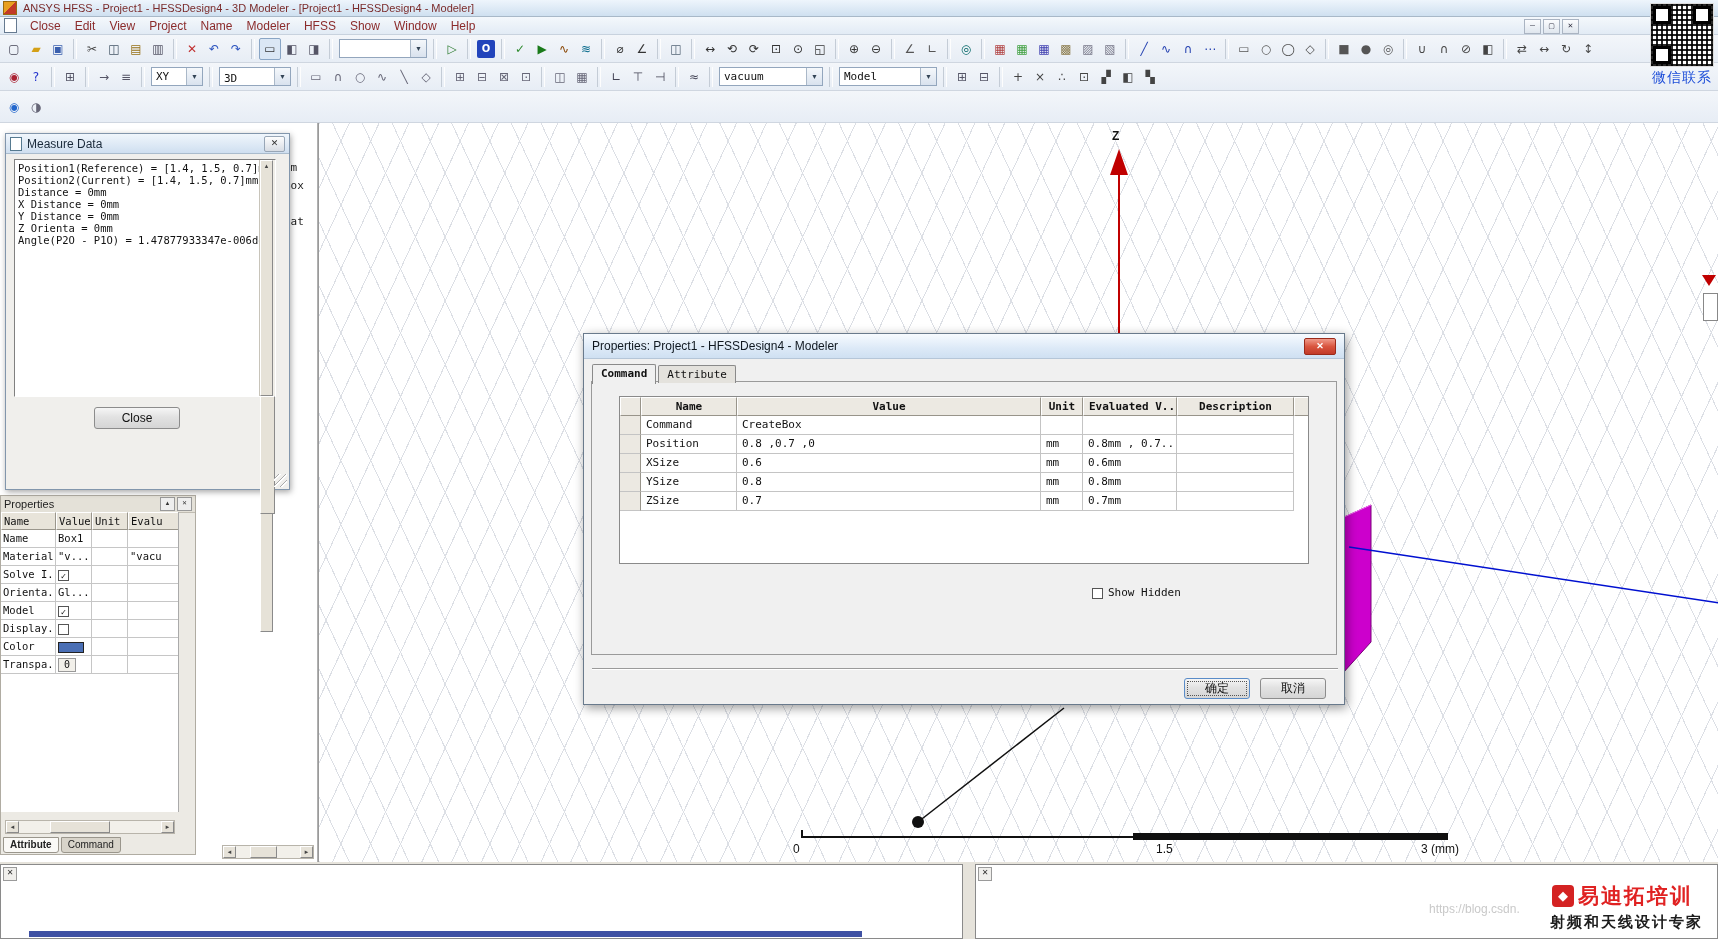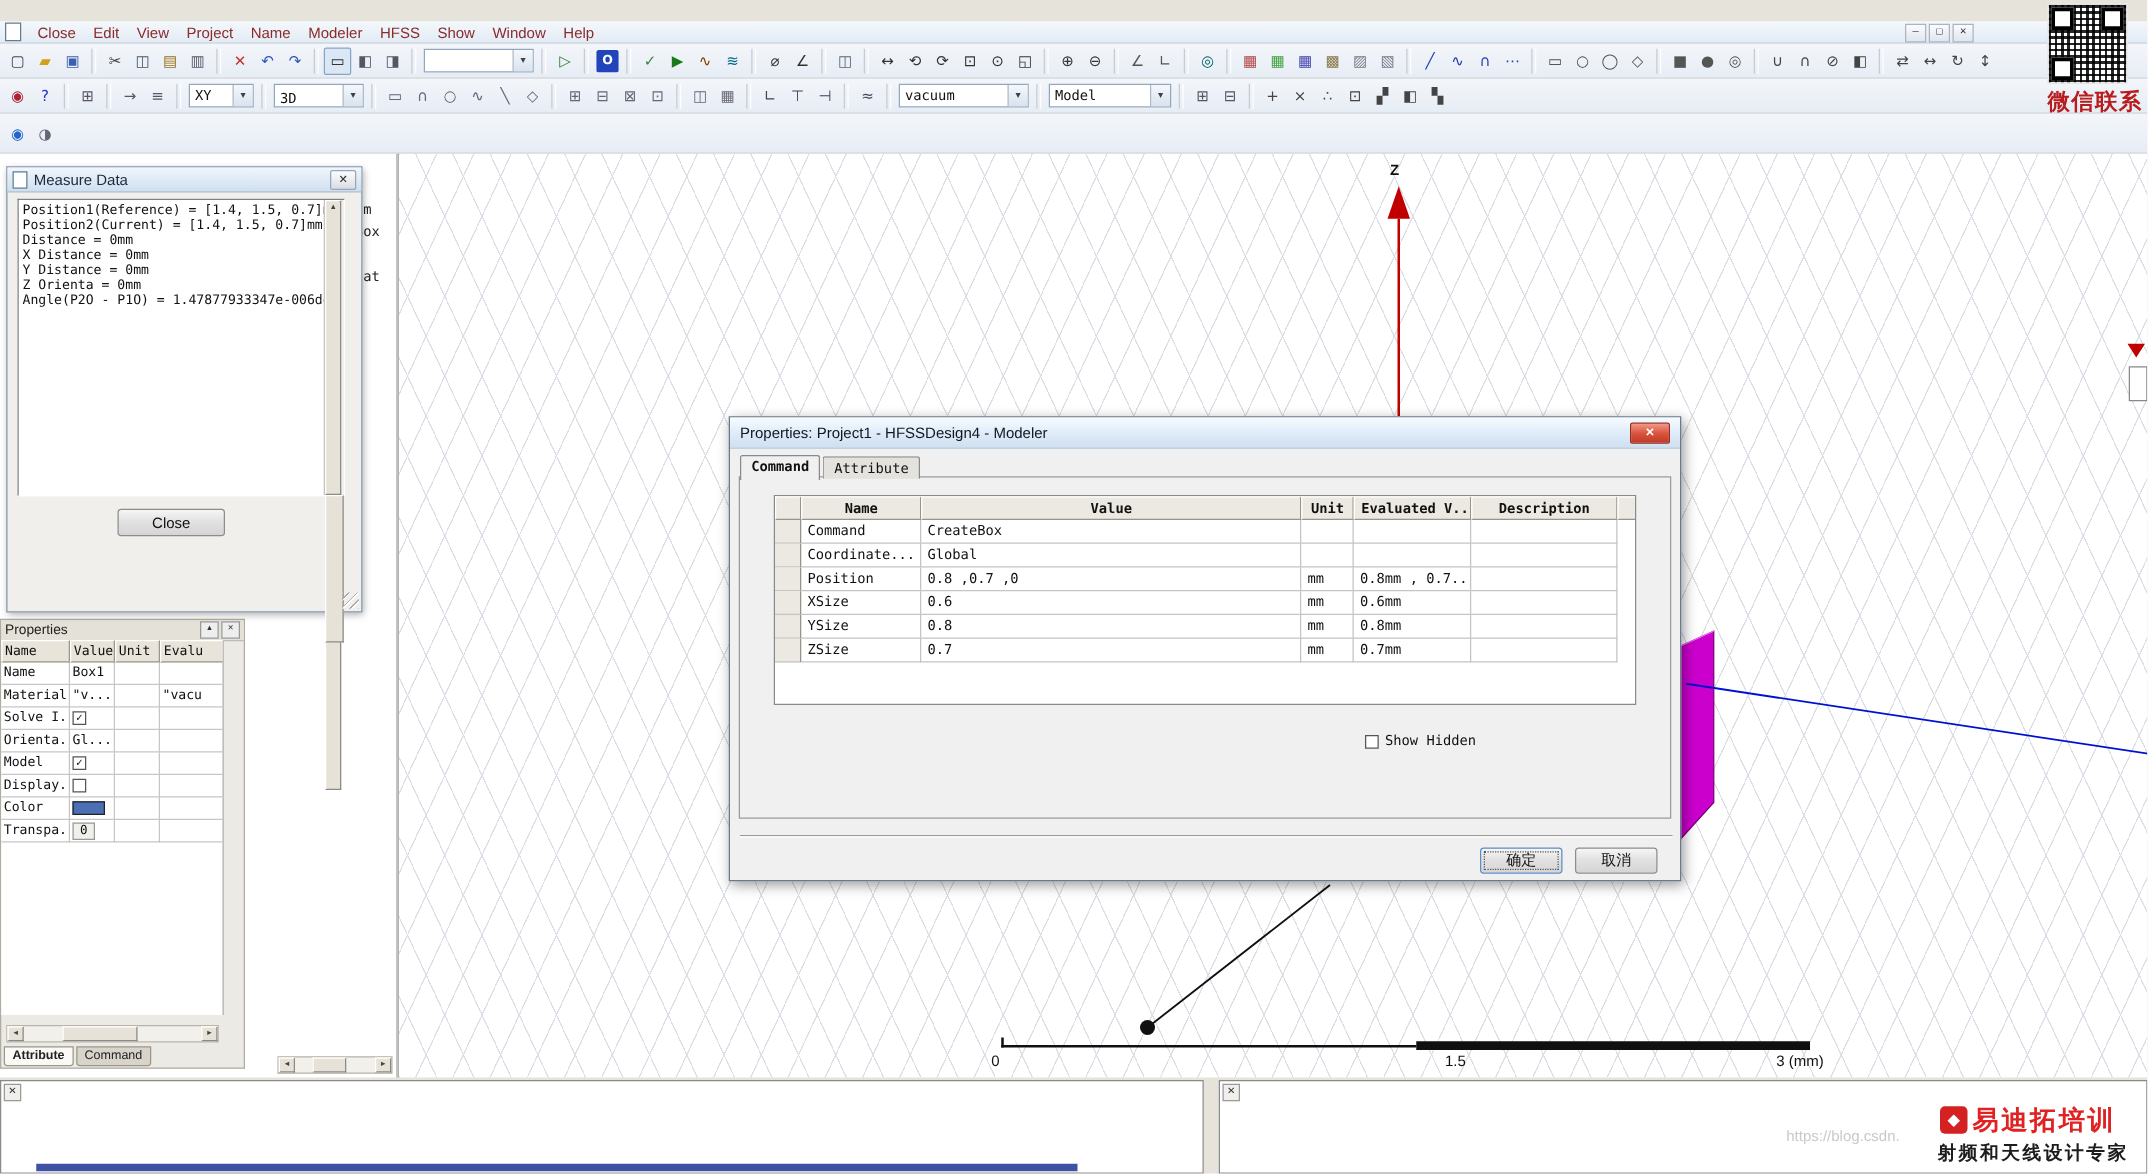--- a/index.html
+++ b/index.html
@@ -28,21 +28,21 @@
   .arr{flex:none;width:15px;height:17px;line-height:17px;text-align:center;font-size:7px;color:#345;background:linear-gradient(#f5f8fb,#d9e2ee);border-left:1px solid #aab8c8}
 
   
   #qr{position:absolute;right:4px;top:3px;z-index:60;text-align:center}
   .qr-grid{position:relative;width:62px;height:62px;background:#fff;border:1px solid #ddd;
     background-image:repeating-linear-gradient(0deg,rgba(0,0,0,.85) 0 2px,transparent 2px 5px),repeating-linear-gradient(90deg,rgba(0,0,0,.85) 0 2px,transparent 2px 5px)}
   .qr-grid::before,.qr-grid::after{content:"";position:absolute;width:12px;height:12px;border:3px solid #000;background:#fff}
   .qr-grid::before{left:2px;top:2px}
   .qr-grid::after{right:2px;top:2px}
   .qr-corner{position:absolute;left:2px;bottom:2px;width:12px;height:12px;border:3px solid #000;background:#fff}
-  .qr-label{margin-top:2px;font-size:18px;color:#b91c1c;font-weight:bold;letter-spacing:1px}
+  .qr-label{margin-top:2px;font-size:14px;color:#1d4ed8;font-weight:normal;letter-spacing:1px}
 
   
   #treepanel{position:absolute;left:0;top:123px;width:318px;height:739px;background:#fff;border-right:1px solid #b0b0b0;box-sizing:border-box}
   .tree-frag{position:absolute;left:284px;font-family:"DejaVu Sans Mono",monospace;font-size:11px;color:#222;white-space:nowrap}
   #tree-frags .tree-frag:nth-child(1){top:38px}
   #tree-frags .tree-frag:nth-child(2){top:56px}
   #tree-frags .tree-frag:nth-child(3){top:74px}
   #tree-frags .tree-frag:nth-child(4){top:92px}
 
   #viewport{position:absolute;left:318px;top:123px;width:1400px;height:739px;overflow:hidden;border-left:1px solid #9a9a9a;background-color:#fff;box-sizing:border-box;
@@ -131,20 +131,24 @@
   #wm-brand{position:absolute;left:1552px;top:882px;z-index:60;display:flex;align-items:center;gap:4px}
   #wm-logo{flex:none;width:22px;height:22px;background:#d42222;border-radius:4px;color:#fff;font-size:13px;line-height:22px;text-align:center}
   #wm-name{font-size:21px;font-weight:bold;color:#e02222;letter-spacing:2px;text-shadow:-1px -1px 0 #fff,1px -1px 0 #fff,-1px 1px 0 #fff,1px 1px 0 #fff}
   #wm-sub{position:absolute;left:1550px;top:913px;font-size:15px;font-weight:bold;color:#1d1d1d;z-index:60;letter-spacing:2px;text-shadow:0 0 2px #fff}
 </style>
 </head>
 <body>
 
 <div id="app">
 
+  <div id="titlebar">
+    <span class="appicon"></span>
+    <span>ANSYS HFSS - Project1 - HFSSDesign4 - 3D Modeler - [Project1 - HFSSDesign4 - Modeler]</span>
+  </div>
 
   <div id="menubar">
     <span class="mdi-icon"></span>
     <span id="menu-items"><span class="menu-item">Close</span><span class="menu-item">Edit</span><span class="menu-item">View</span><span class="menu-item">Project</span><span class="menu-item">Name</span><span class="menu-item">Modeler</span><span class="menu-item">HFSS</span><span class="menu-item">Show</span><span class="menu-item">Window</span><span class="menu-item">Help</span></span>
     <span class="mdi-btns">
       <span class="mdi-b">─</span>
       <span class="mdi-b">▢</span>
       <span class="mdi-b">✕</span>
     </span>
   </div>
@@ -458,28 +462,20 @@
             <span class="pd-cell pd-h dc3">Unit</span>
             <span class="pd-cell pd-h dc4">Evaluated V...</span>
             <span class="pd-cell pd-h dc5">Description</span>
             <span class="pd-cell pd-h dc6"></span>
           </div>
         <div id="pd-rows">
             <div class="pd-row">
               <span class="pd-cell dc0 handle"></span>
               <span class="pd-cell dc1">Command</span>
               <span class="pd-cell dc2">CreateBox</span>
-              <span class="pd-cell dc3"></span>
-              <span class="pd-cell dc4"></span>
-              <span class="pd-cell dc5"></span>
-            </div>
-            <div class="pd-row">
-              <span class="pd-cell dc0 handle"></span>
-              <span class="pd-cell dc1">Coordinate...</span>
-              <span class="pd-cell dc2">Global</span>
               <span class="pd-cell dc3"></span>
               <span class="pd-cell dc4"></span>
               <span class="pd-cell dc5"></span>
             </div>
             <div class="pd-row">
               <span class="pd-cell dc0 handle"></span>
               <span class="pd-cell dc1">Position</span>
               <span class="pd-cell dc2">0.8 ,0.7 ,0</span>
               <span class="pd-cell dc3">mm</span>
               <span class="pd-cell dc4">0.8mm , 0.7...</span>

